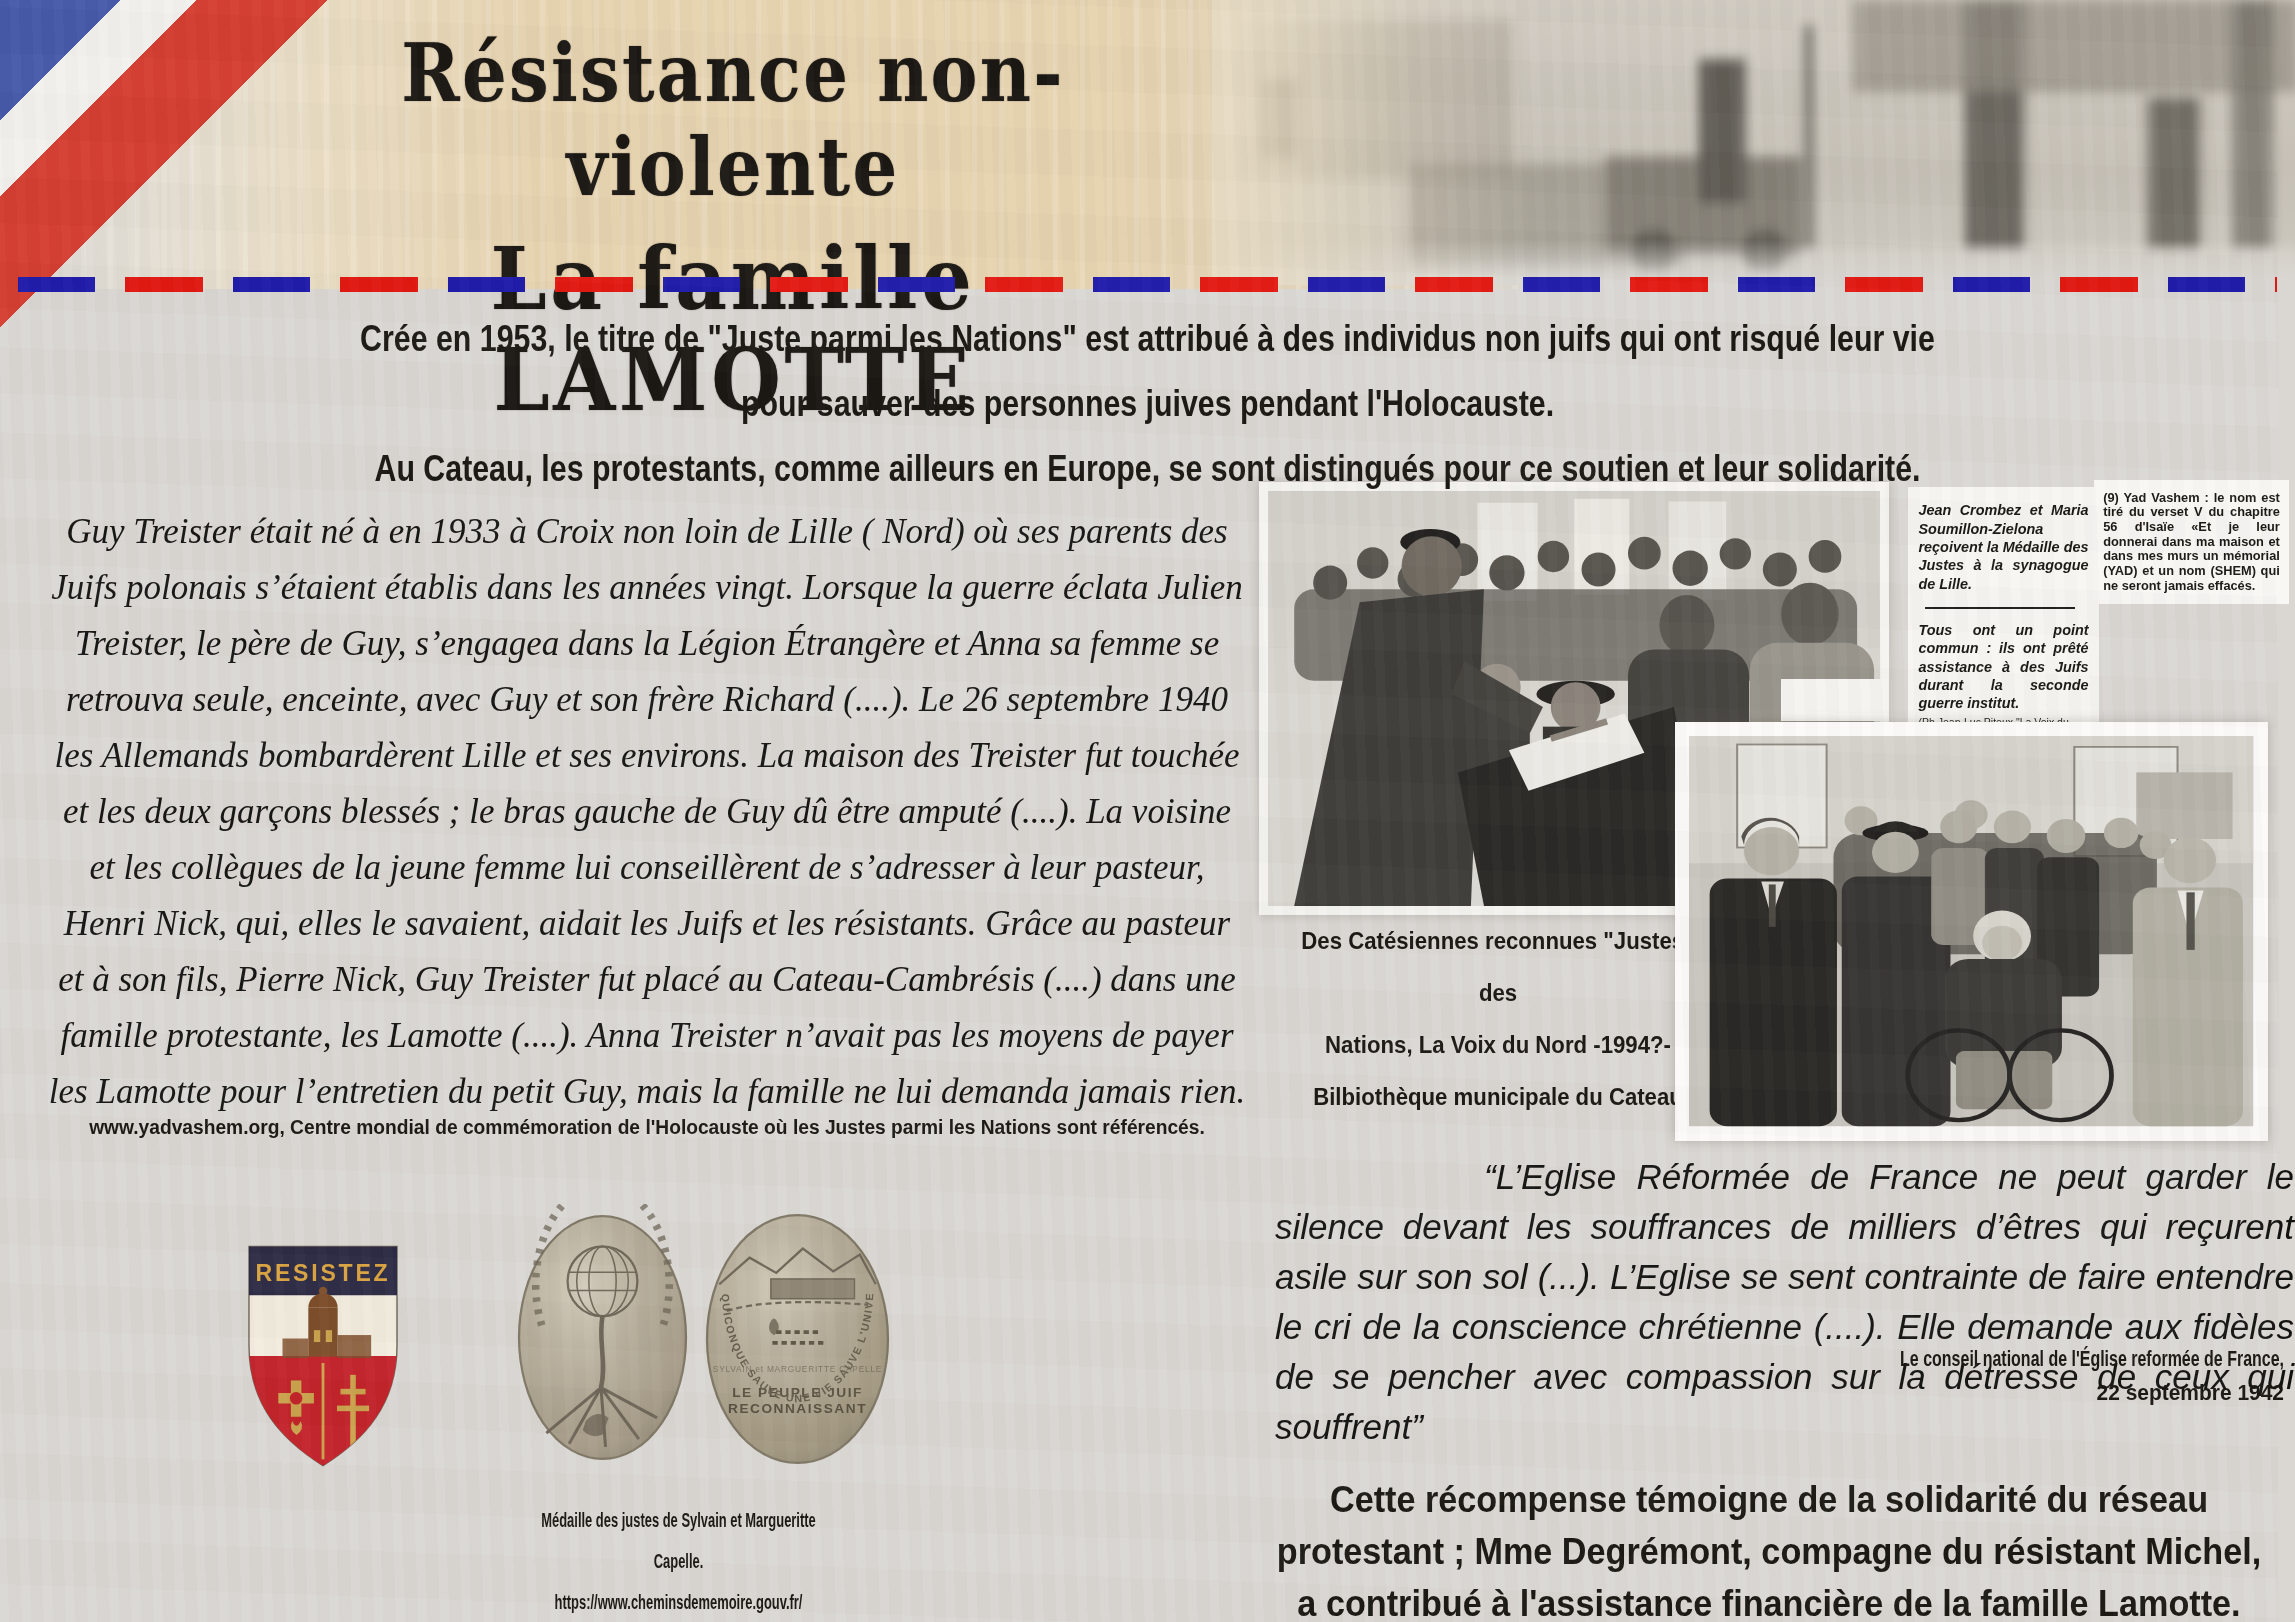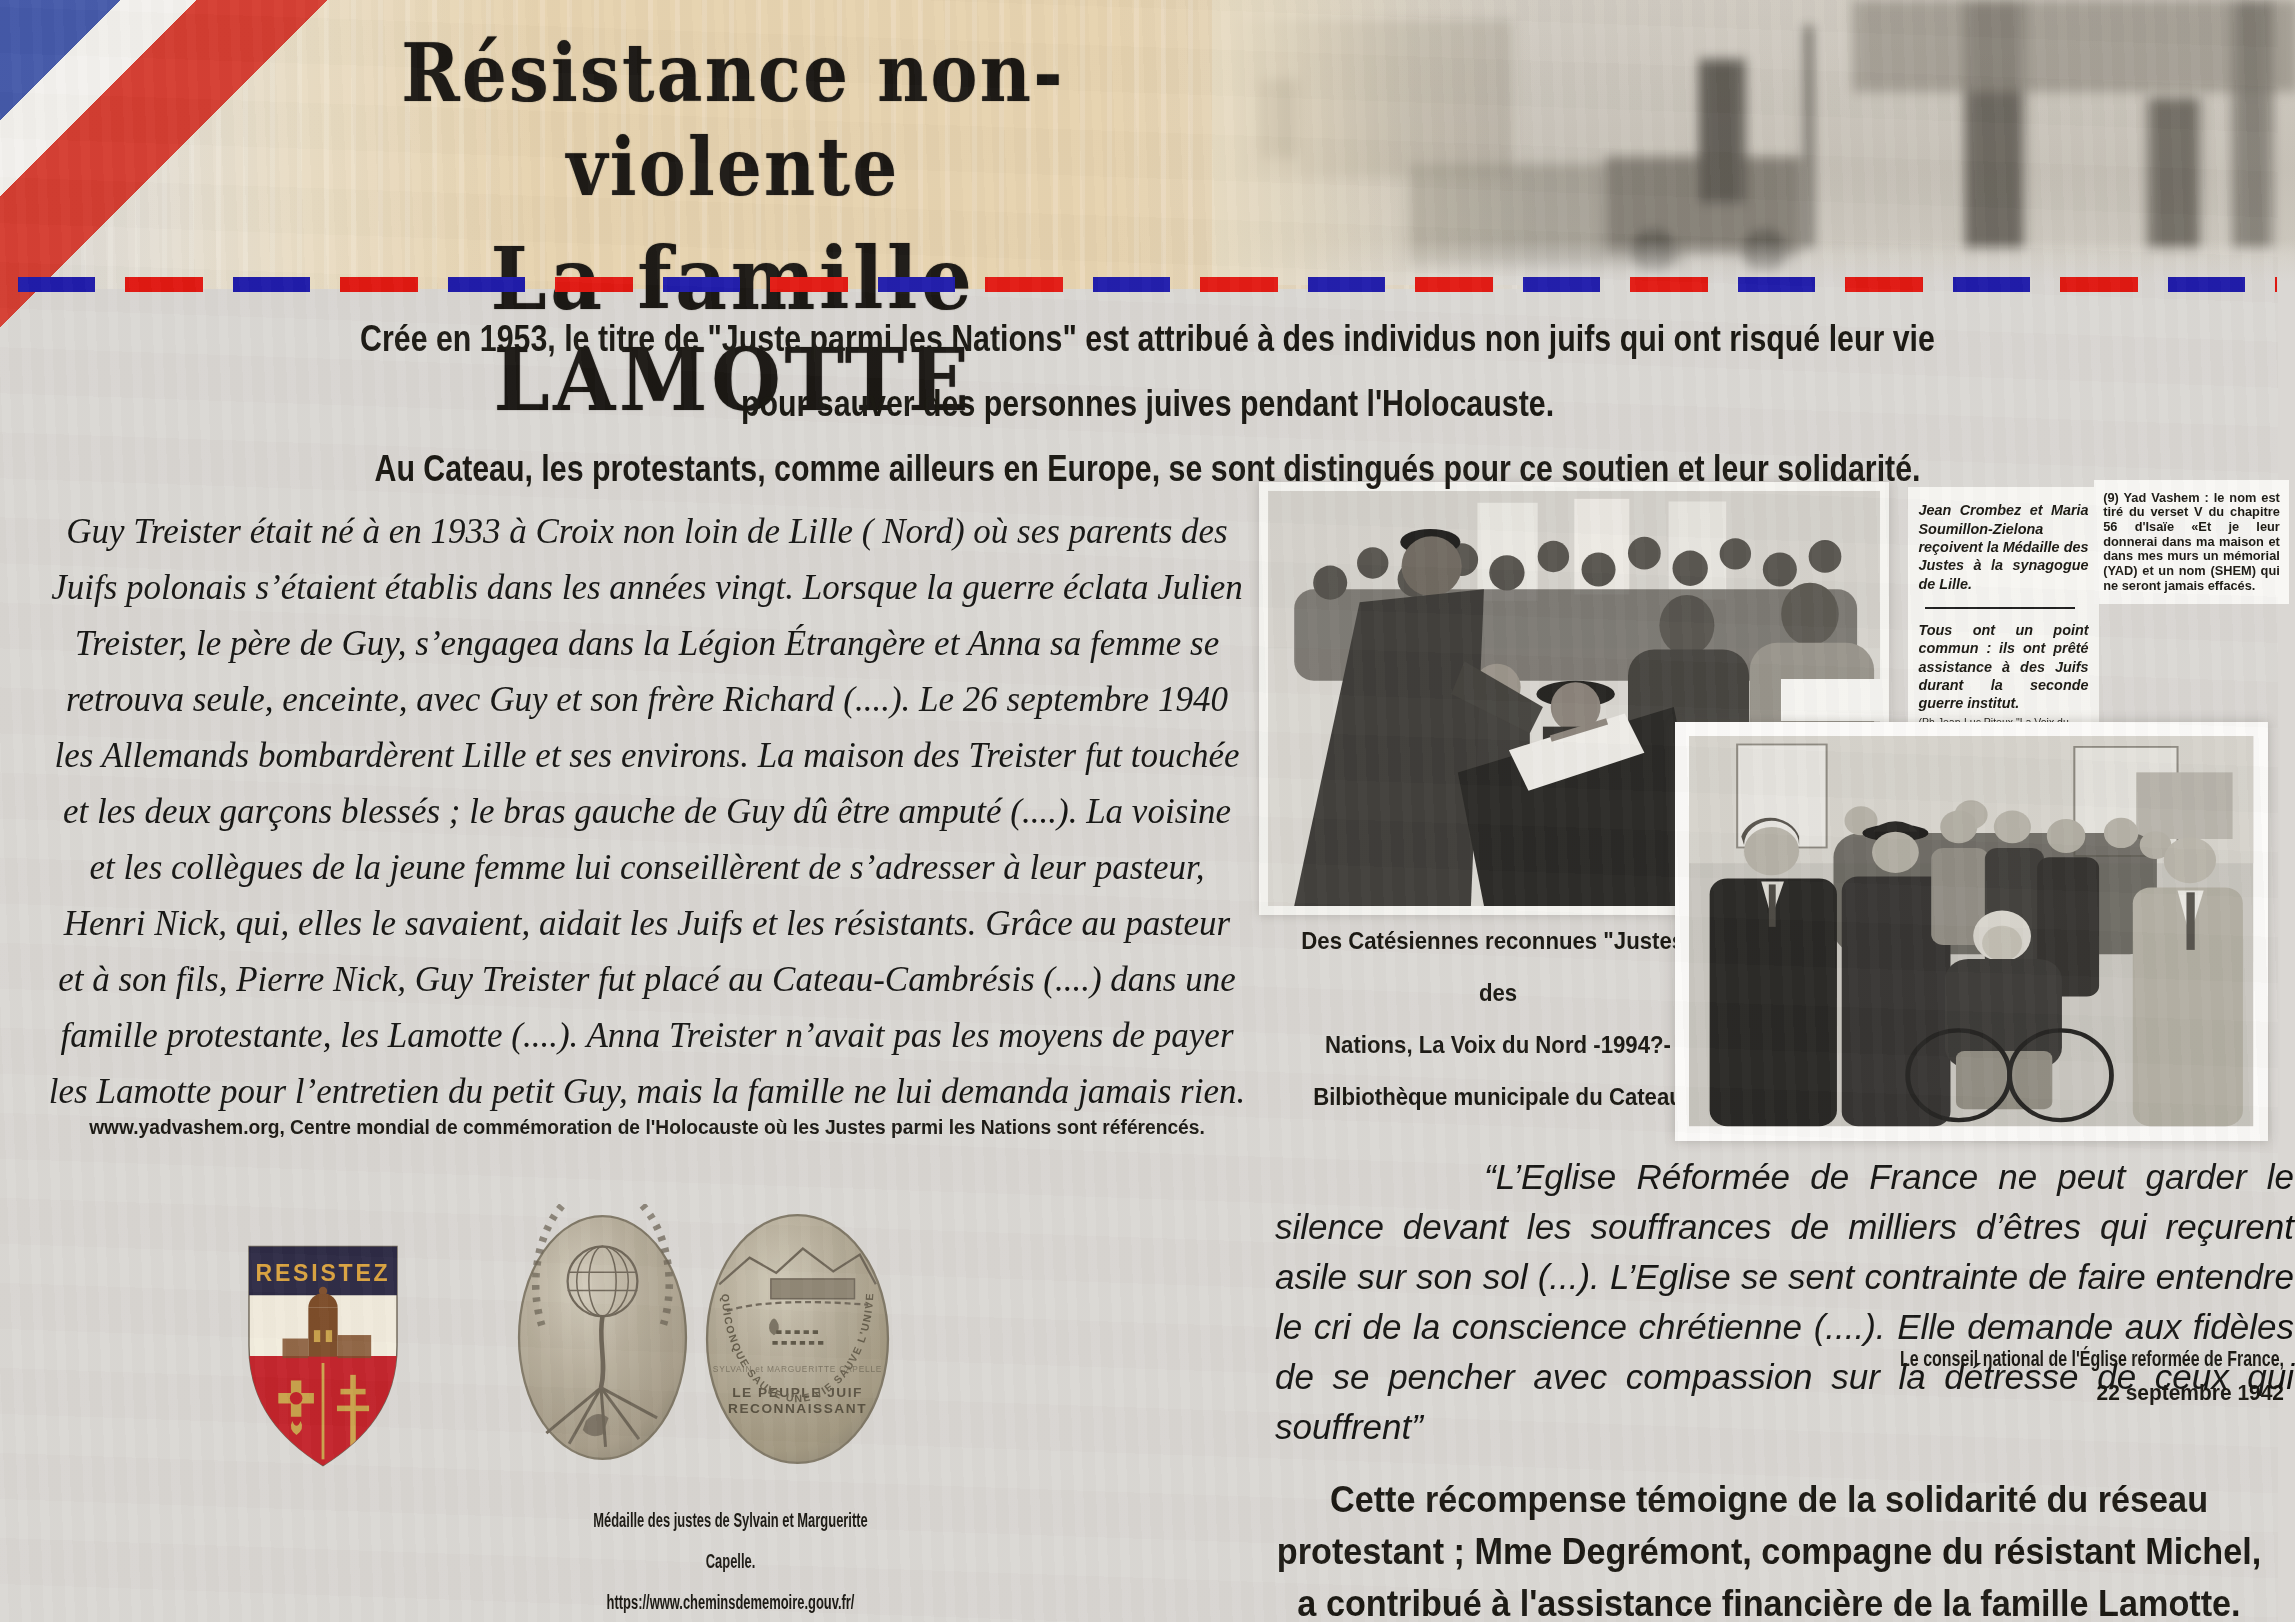--- a/index.html
+++ b/index.html
@@ -89,21 +89,21 @@
   .caption-syn{left:1269px;top:915px;width:458px;text-align:center;z-index:2;font-weight:700;}
   .caption-syn div{font-size:23.6px;line-height:52px;transform:scaleX(.94);}
 
   
   .blason{left:242px;top:1212px;width:162px;height:288px;z-index:2;}
   .medal{z-index:2;}
   .m1{left:516px;top:1204px;width:173px;height:267px;}
   .m2{left:704px;top:1205px;width:187px;height:268px;}
   .caption-blason{left:52px;top:1498px;width:432px;text-align:center;font-weight:700;z-index:2;}
   .caption-blason div{font-size:19.6px;line-height:41px;transform:scaleX(.72);}
-  .caption-medal{left:508px;top:1500px;width:445px;text-align:center;font-weight:700;z-index:2;}
+  .caption-medal{left:456px;top:1500px;width:445px;text-align:center;font-weight:700;z-index:2;}
   .caption-medal div{font-size:19.6px;line-height:41px;transform:scaleX(.66);}
 
   
   .quote{left:1275px;top:1152px;width:1019px;z-index:2;font-family:Liberation Sans, sans-serif;font-style:italic;
     font-size:35px;line-height:50px;text-align:justify;text-indent:209px;color:#121210;}
   .attr{left:1440px;top:1346px;width:844px;text-align:right;font-weight:700;z-index:2;}
   .attr .a1{font-size:21.6px;line-height:26px;transform:scaleX(.74);transform-origin:100% 50%;}
   .attr .a2{font-size:21.6px;line-height:26px;margin-top:7.9px;transform:scaleX(.97);transform-origin:100% 50%;}
   .conclusion{left:1243px;top:1474px;width:1052px;text-align:center;font-weight:700;z-index:2;}
   .conclusion div{font-size:36px;line-height:52px;transform:scaleX(.95);}

